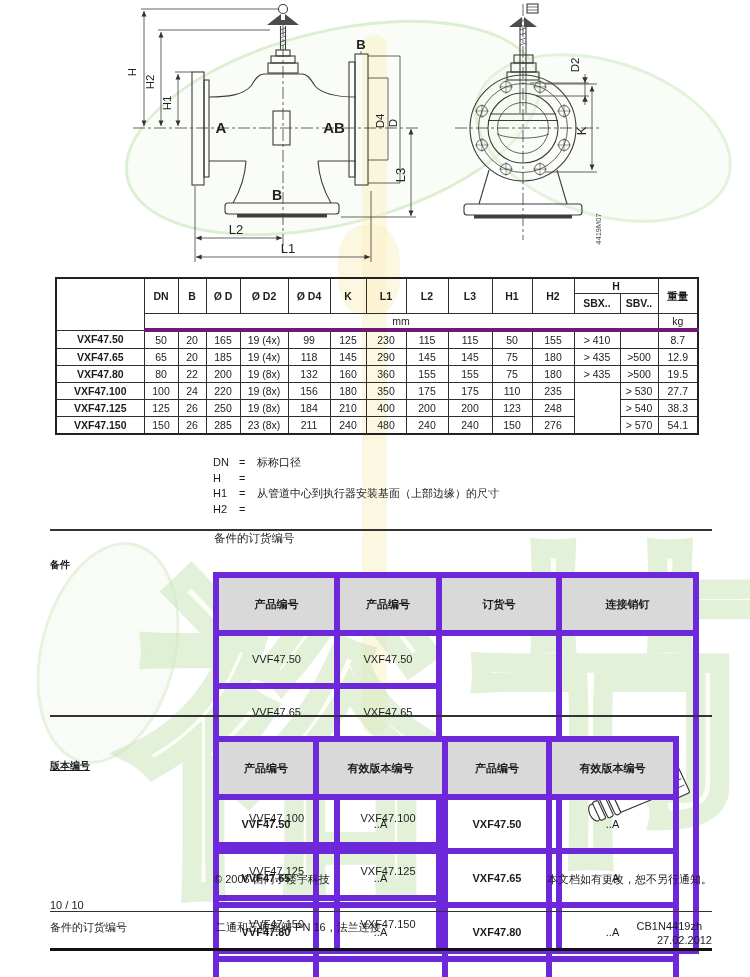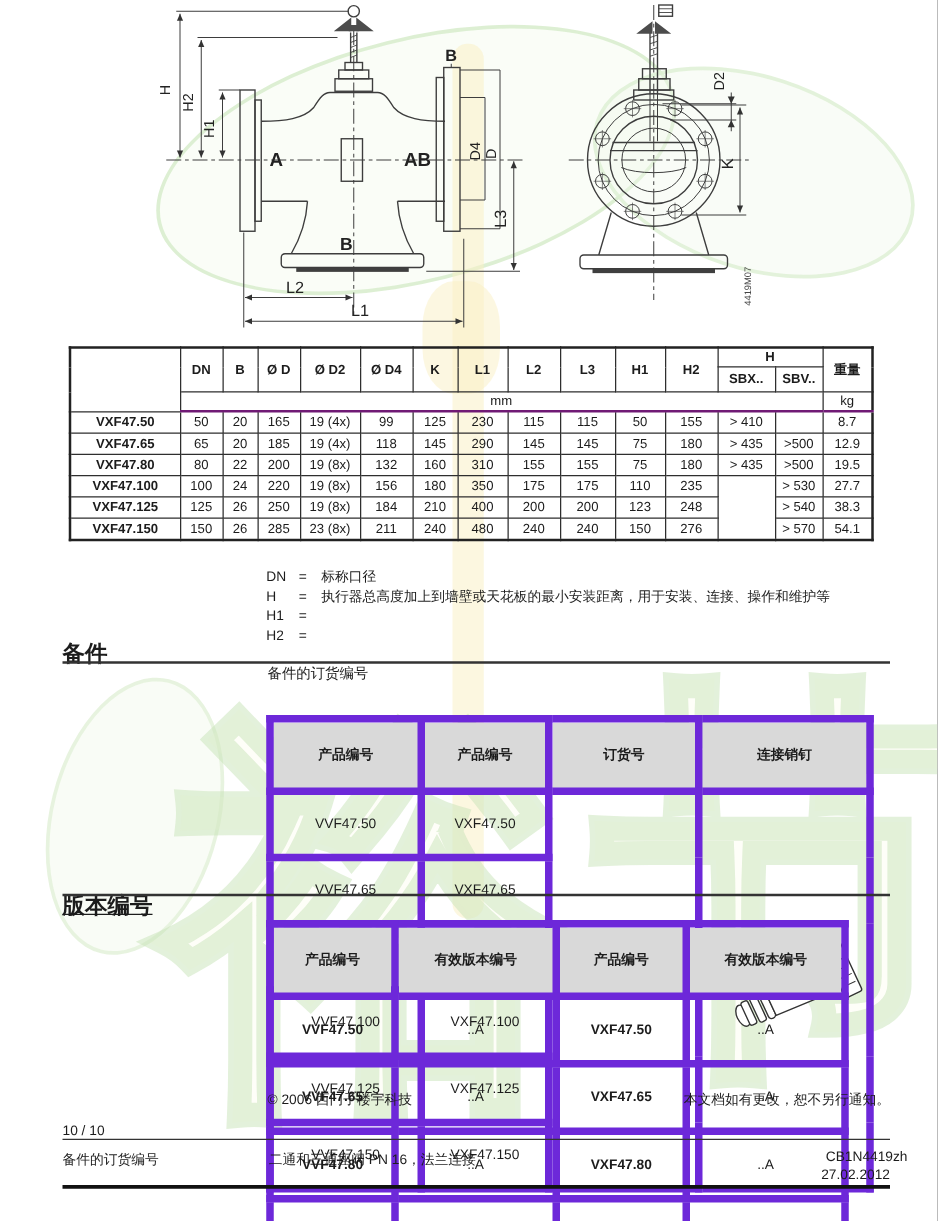--- a/index.html
+++ b/index.html
@@ -16,30 +16,30 @@
   .wm-stem{left:362px;top:35px;width:25px;height:700px;background:rgba(250,240,198,.55);border-radius:12px;}
   .wm-blob{left:338px;top:225px;width:62px;height:90px;background:rgba(250,239,196,.5);border-radius:40%;}
   .wm-char{font-weight:bold;color:rgba(252,250,228,.25);-webkit-text-stroke:9px rgba(200,227,184,.5);
            font-size:330px;line-height:330px;}
   .wm-char1{left:130px;top:570px;}
   .wm-char2{left:455px;top:540px;}
   
   .abs{position:absolute;z-index:1;}
   table{border-collapse:collapse;table-layout:fixed;background:transparent;}
   .rule{position:absolute;z-index:1;background:#333;height:1.5px;}
-  .sect{position:absolute;z-index:1;font-size:18px;font-weight:bold;}
+  .sect{position:absolute;z-index:1;font-size:10px;font-weight:bold;margin-top:47px;}
   
   .dimtab{left:55px;top:277px;width:642px;font-size:10.5px;}
   .dimtab th,.dimtab td{border:1px solid #2e2e2e;text-align:center;padding:0;white-space:nowrap;overflow:hidden;}
   .dimtab{border:2px solid #222;}
   .dimtab tr{height:17px;line-height:16px;}
   .dimtab tr.hr1{height:15px;line-height:14px;}
   .dimtab tr.hr2{height:20px;line-height:19px;}
   .dimtab tr.hr3{height:15px;line-height:14px;}
-  .dimtab tr.hr3 td{border-bottom:2px solid #701a75;font-weight:normal;text-align:center;}
+  .dimtab tr.hr3 td{border-bottom:4px solid #701a75;font-weight:normal;text-align:center;}
   .dimtab td.prod{font-weight:bold;}
   
   .notes{left:213px;top:455px;font-size:11px;line-height:15.5px;width:510px;}
   .nrow{display:flex;}
   .nk{width:26px;flex:none;}
   .ne{width:18px;flex:none;}
   
   .stab{font-size:11px;}
   .stab th,.stab td{border:6px solid #6d28d9;text-align:center;padding:16px;white-space:nowrap;overflow:hidden;}
   .stab{border:1.5px solid #222;}
@@ -269,21 +269,21 @@
           <td>12.9</td>
       </tr>
       <tr>
         <td class="prod">VXF47.80</td>
         <td>80</td>
           <td>22</td>
           <td>200</td>
         <td>19 (8x)</td>
           <td>132</td>
           <td>160</td>
-        <td>310</td>
+        <td>360</td>
           <td>155</td>
           <td>155</td>
         <td>75</td>
           <td>180</td>
           <td>&gt; 435</td>
         <td>&gt;500</td>
           <td>19.5</td>
       </tr>
       <tr>
         <td class="prod">VXF47.100</td>
@@ -339,25 +339,25 @@
 
   <div class="abs notes">
     <div class="nrow">
       <span class="nk">DN</span>
       <span class="ne">=</span>
       <span class="nt">标称口径</span>
     </div>
     <div class="nrow">
       <span class="nk">H</span>
       <span class="ne">=</span>
-      <span class="nt">执行器总高度加上到墙壁或天花板的最小安装距离，用于安装、连接、操作和维护等</span>
     </div>
     <div class="nrow">
       <span class="nk">H1</span>
       <span class="ne">=</span>
+      <span class="nt">从管道中心到执行器安装基面（上部边缘）的尺寸</span>
     </div>
     <div class="nrow">
       <span class="nk">H2</span>
       <span class="ne">=</span>
     </div>
   </div>
 
   <div class="sect" style="left:50px;top:511px;">备件</div>
   <div class="rule" style="left:50px;top:529px;width:662px;"></div>
   <div class="abs" style="left:214px;top:531px;font-size:11.5px;">备件的订货编号</div>
@@ -474,17 +474,17 @@
         </tr>
   </tbody>
     </table>
 
   <div class="ftxt" style="left:214px;top:872px;">© 2006 西门子楼宇科技</div>
   <div class="ftxt r" style="right:38px;top:872px;">本文档如有更改，恕不另行通知。</div>
   <div class="ftxt" style="left:50px;top:899px;">10 / 10</div>
   <div class="rule" style="left:50px;top:911px;width:662px;height:1px;"></div>
   <div class="ftxt" style="left:50px;top:920px;">备件的订货编号</div>
   <div class="ftxt" style="left:215px;top:920px;">二通和三通座阀 PN 16，法兰连接</div>
-  <div class="ftxt r" style="right:24px;top:920px;">CB1N4419zh</div>
+  <div class="ftxt r" style="right:48px;top:920px;">CB1N4419zh</div>
   <div class="ftxt r" style="right:38px;top:934px;">27.02.2012</div>
   <div class="rule" style="left:50px;top:948px;width:662px;height:2.5px;background:#111;"></div>
 
 </div>
 
 </body></html>

